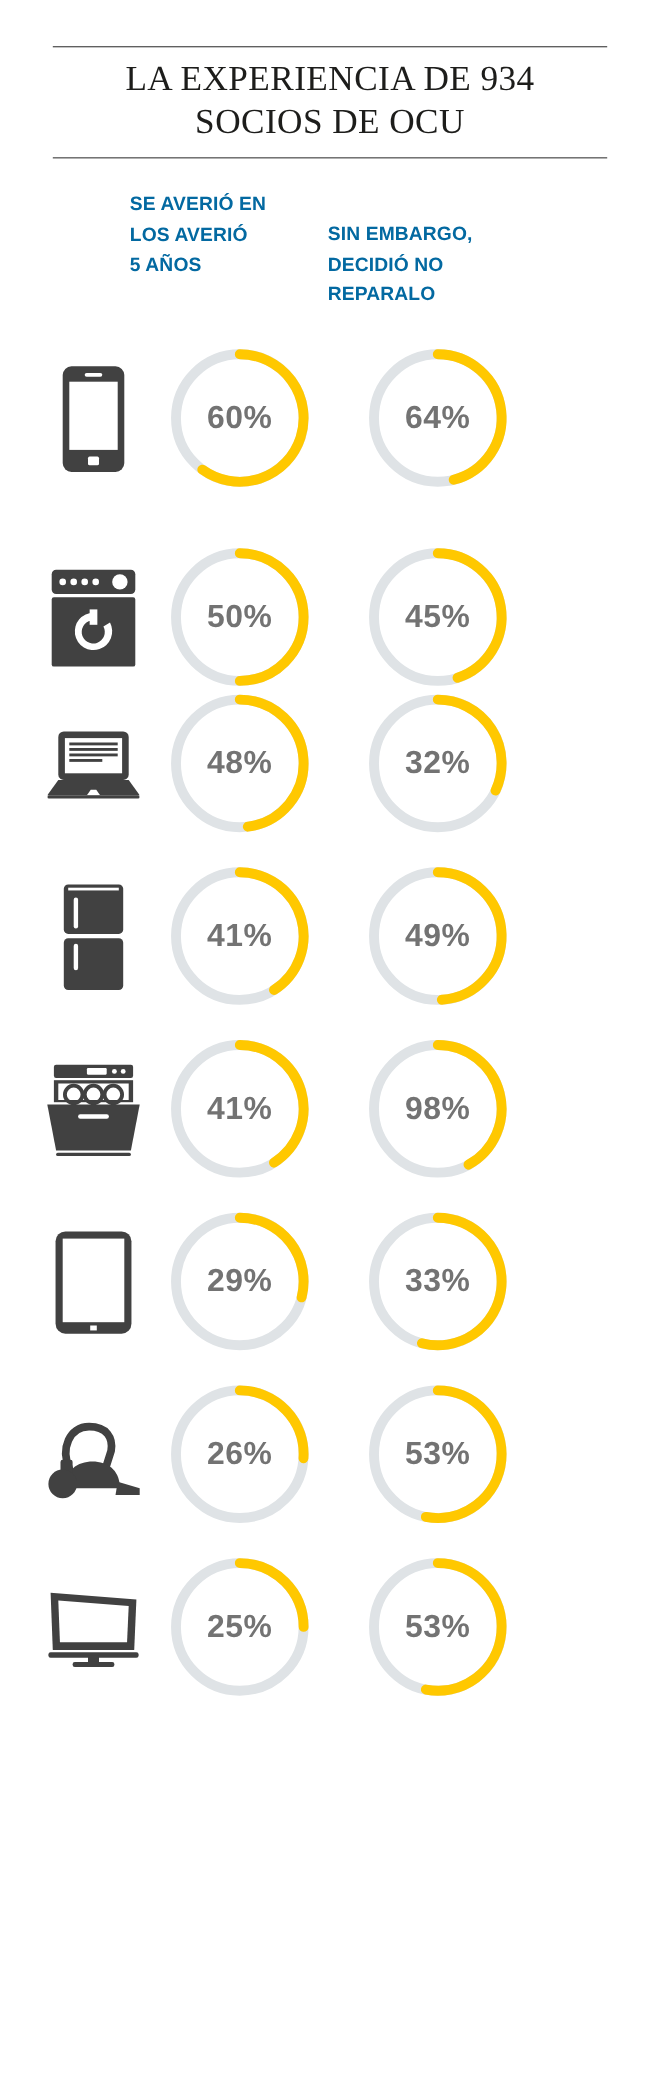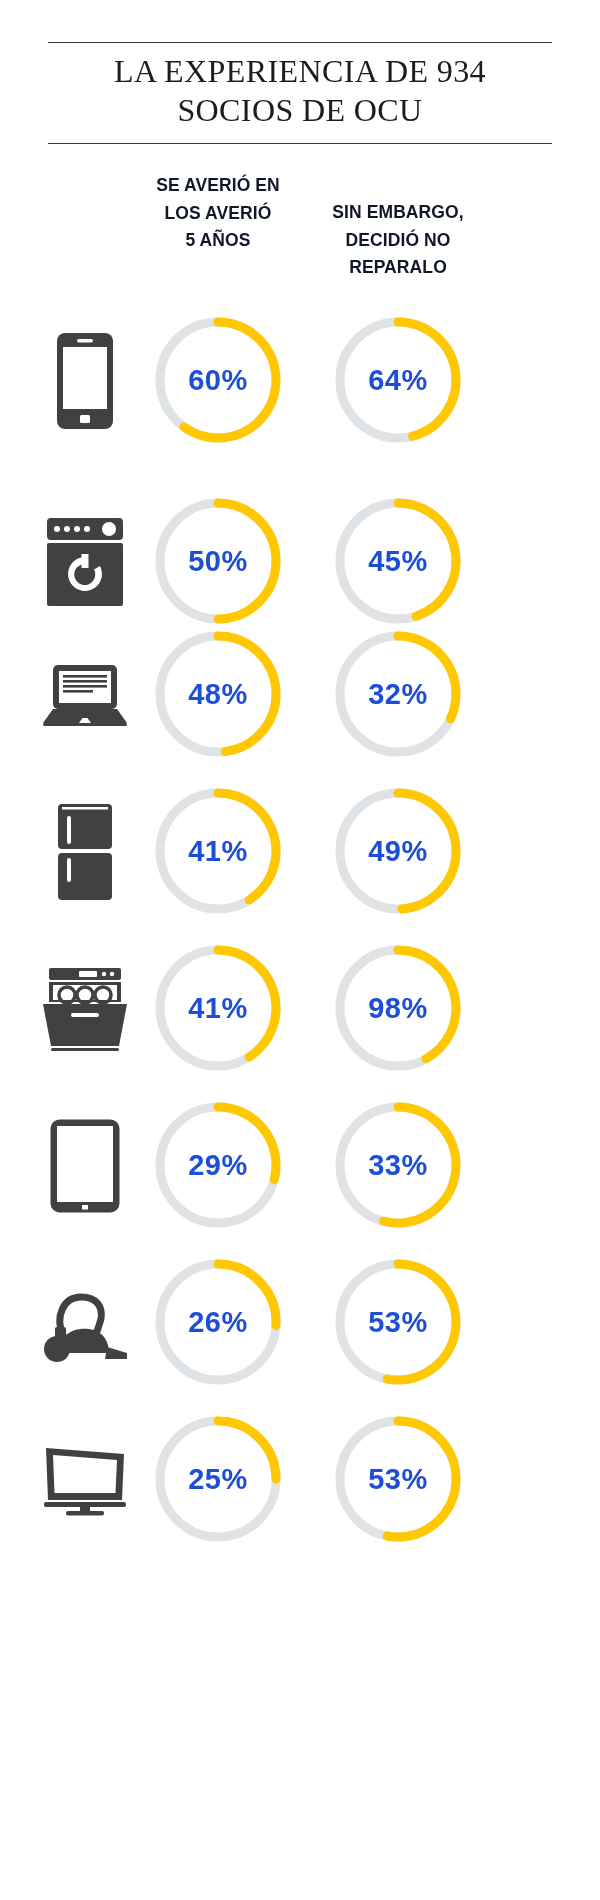--- a/index.html
+++ b/index.html
@@ -39,27 +39,27 @@
     line-height: 39px;
     letter-spacing: 0.4px;
     color: #1d1d1b;
     font-weight: 400;
   }
 
   
   .col-head {
     position: absolute;
     top: 172px;
-    text-align: center;
+    text-align: left;
     font-family: "Liberation Sans", sans-serif;
     font-weight: bold;
     font-size: 17.5px;
     line-height: 27.5px;
     letter-spacing: 0.1px;
-    color: #0f172a;
+    color: #0369a1;
   }
   .col-head.left  { left: 118px; width: 200px; }
   .col-head.right { left: 298px; width: 200px; margin-top: 27px; }
 
   
   .row {
     position: absolute;
     left: 0;
     width: 600px;
     height: 157px;
@@ -92,21 +92,21 @@
     left: 0;
     width: 140px;
     height: 140px;
     display: flex;
     align-items: center;
     justify-content: center;
     font-family: "Liberation Sans", sans-serif;
     font-weight: bold;
     font-size: 29px;
     letter-spacing: 0.5px;
-    color: #1d4ed8;
+    color: #737373;
   }
 </style>
 </head>
 <body>
 
 <div id="page">
 
   <div class="rule top"></div>
 
   <div id="title">

